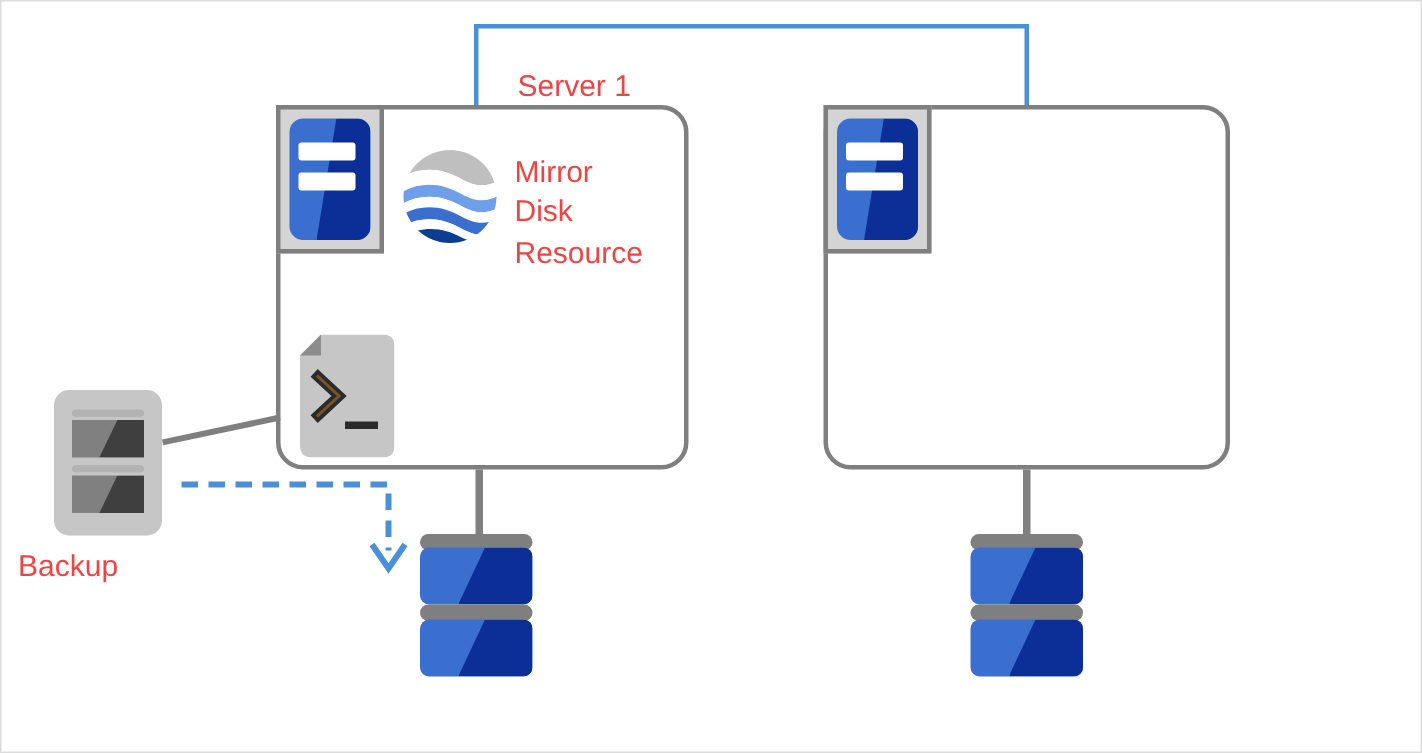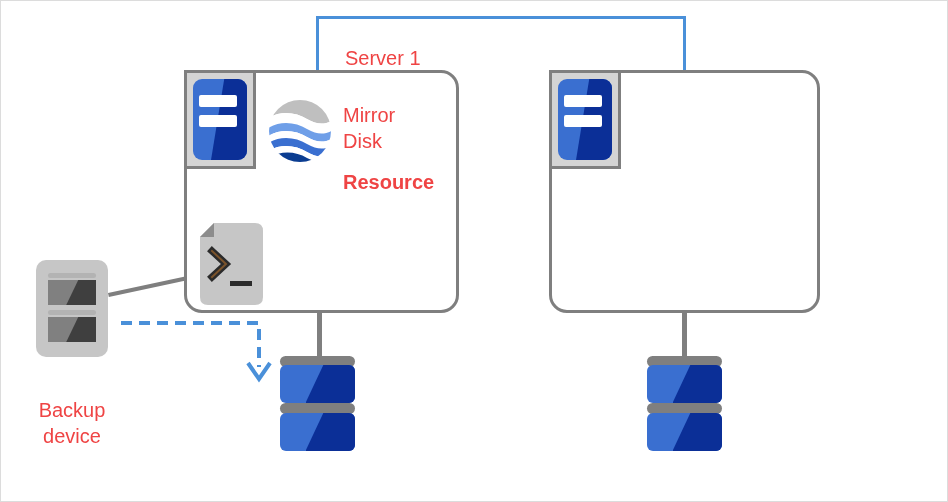--- a/index.html
+++ b/index.html
@@ -22,21 +22,21 @@
   .abs { position: absolute; }
 
   
   .label {
     color: #ef4444;
     font-size: 20px;
     line-height: 26px;
     white-space: pre;
     letter-spacing: 0px;
   }
-  .label-center { text-align: center; margin-top: 32px; }
+  .label-center { text-align: left; }
 
   
   .server-box {
     border: 3px solid #7f7f7f;
     border-radius: 18px;
     background: #ffffff;
     box-sizing: border-box;
   }
 
   
@@ -177,21 +177,21 @@
         <path d="M-4,38 C10,28 26,30 38,37 C50,44 58,42 66,37 L66,44 C58,49 50,51 38,44 C26,37 10,35 -4,45 Z" fill="#ffffff"></path>
         <path d="M-4,45 C10,35 26,37 38,44 C50,51 58,49 66,44 L66,52 C58,57 50,59 38,52 C26,45 10,43 -4,53 Z" fill="#3a6fd0"></path>
         <path d="M-4,53 C10,43 26,45 38,52 C50,59 58,57 66,52 L66,58 C58,63 50,64 38,58 C26,51 10,50 -4,60 Z" fill="#ffffff"></path>
         <path d="M-4,60 C10,50 26,51 38,58 C50,64 58,63 66,58 L66,70 L-4,70 Z" fill="#0b3d91"></path>
       </g>
     </svg>
   </div>
 
   <div class="abs label" style="left:342px; top:101px;">Mirror</div>
   <div class="abs label" style="left:342px; top:127px;">Disk</div>
-  <div class="abs label" style="left:342px; top:168px;font-weight:bold;">Resource</div>
+  <div class="abs label" style="left:342px; top:155px;">Resource</div>
 
   <div class="abs" style="left:199px; top:222px; width:63px; height:82px;">
     <svg class="script-icon" width="63" height="82" viewBox="0 0 63 82">
       <path d="M14,0 L55,0 Q63,0 63,8 L63,74 Q63,82 55,82 L8,82 Q0,82 0,74 L0,14 Z" fill="#c6c6c6"></path>
       <path d="M14,0 L14,14 L0,14 Z" fill="#8c8c8c"></path>
       <path d="M12,28 L26,41 L12,54" fill="none" stroke="#2b2b2b" stroke-width="7" stroke-linecap="square" stroke-linejoin="miter"></path>
       <path d="M12,28 L26,41 L12,54" fill="none" stroke="#8a5a2b" stroke-width="2" stroke-linecap="square" opacity="0.85"></path>
       <rect x="30" y="58" width="22" height="5" fill="#2b2b2b"></rect>
     </svg>
   </div>
@@ -213,21 +213,20 @@
     <div class="bd-block" style="top:20px;">
       <div class="bd-shade"></div>
     </div>
     <div class="bd-band" style="top:50px;"></div>
     <div class="bd-block" style="top:57px;">
       <div class="bd-shade"></div>
     </div>
   </div>
 
   <div class="abs label label-center" style="left:11px; top:364px; width:120px;">Backup</div>
-  <div class="abs label label-center" style="left:11px; top:390px; width:120px;">device</div>
 
   <div class="abs link-gray" style="left:107px; top:292px; width:80px; height:4px; transform: rotate(-12deg);"></div>
 
   <svg class="abs" style="left:118px; top:316px; width:160px; height:68px;" width="160" height="68" viewBox="0 0 160 68">
     <path d="M2,6 L140,6 L140,50" fill="none" stroke="#4a90d9" stroke-width="4" stroke-dasharray="11 7" stroke-linecap="butt"></path>
     <path d="M129,46 L140,62 L151,46" fill="none" stroke="#4a90d9" stroke-width="4" stroke-linecap="butt" stroke-linejoin="miter"></path>
   </svg>
 
   <div class="abs stem" style="left:316px; top:312px; width:5px; height:48px;"></div>
 

